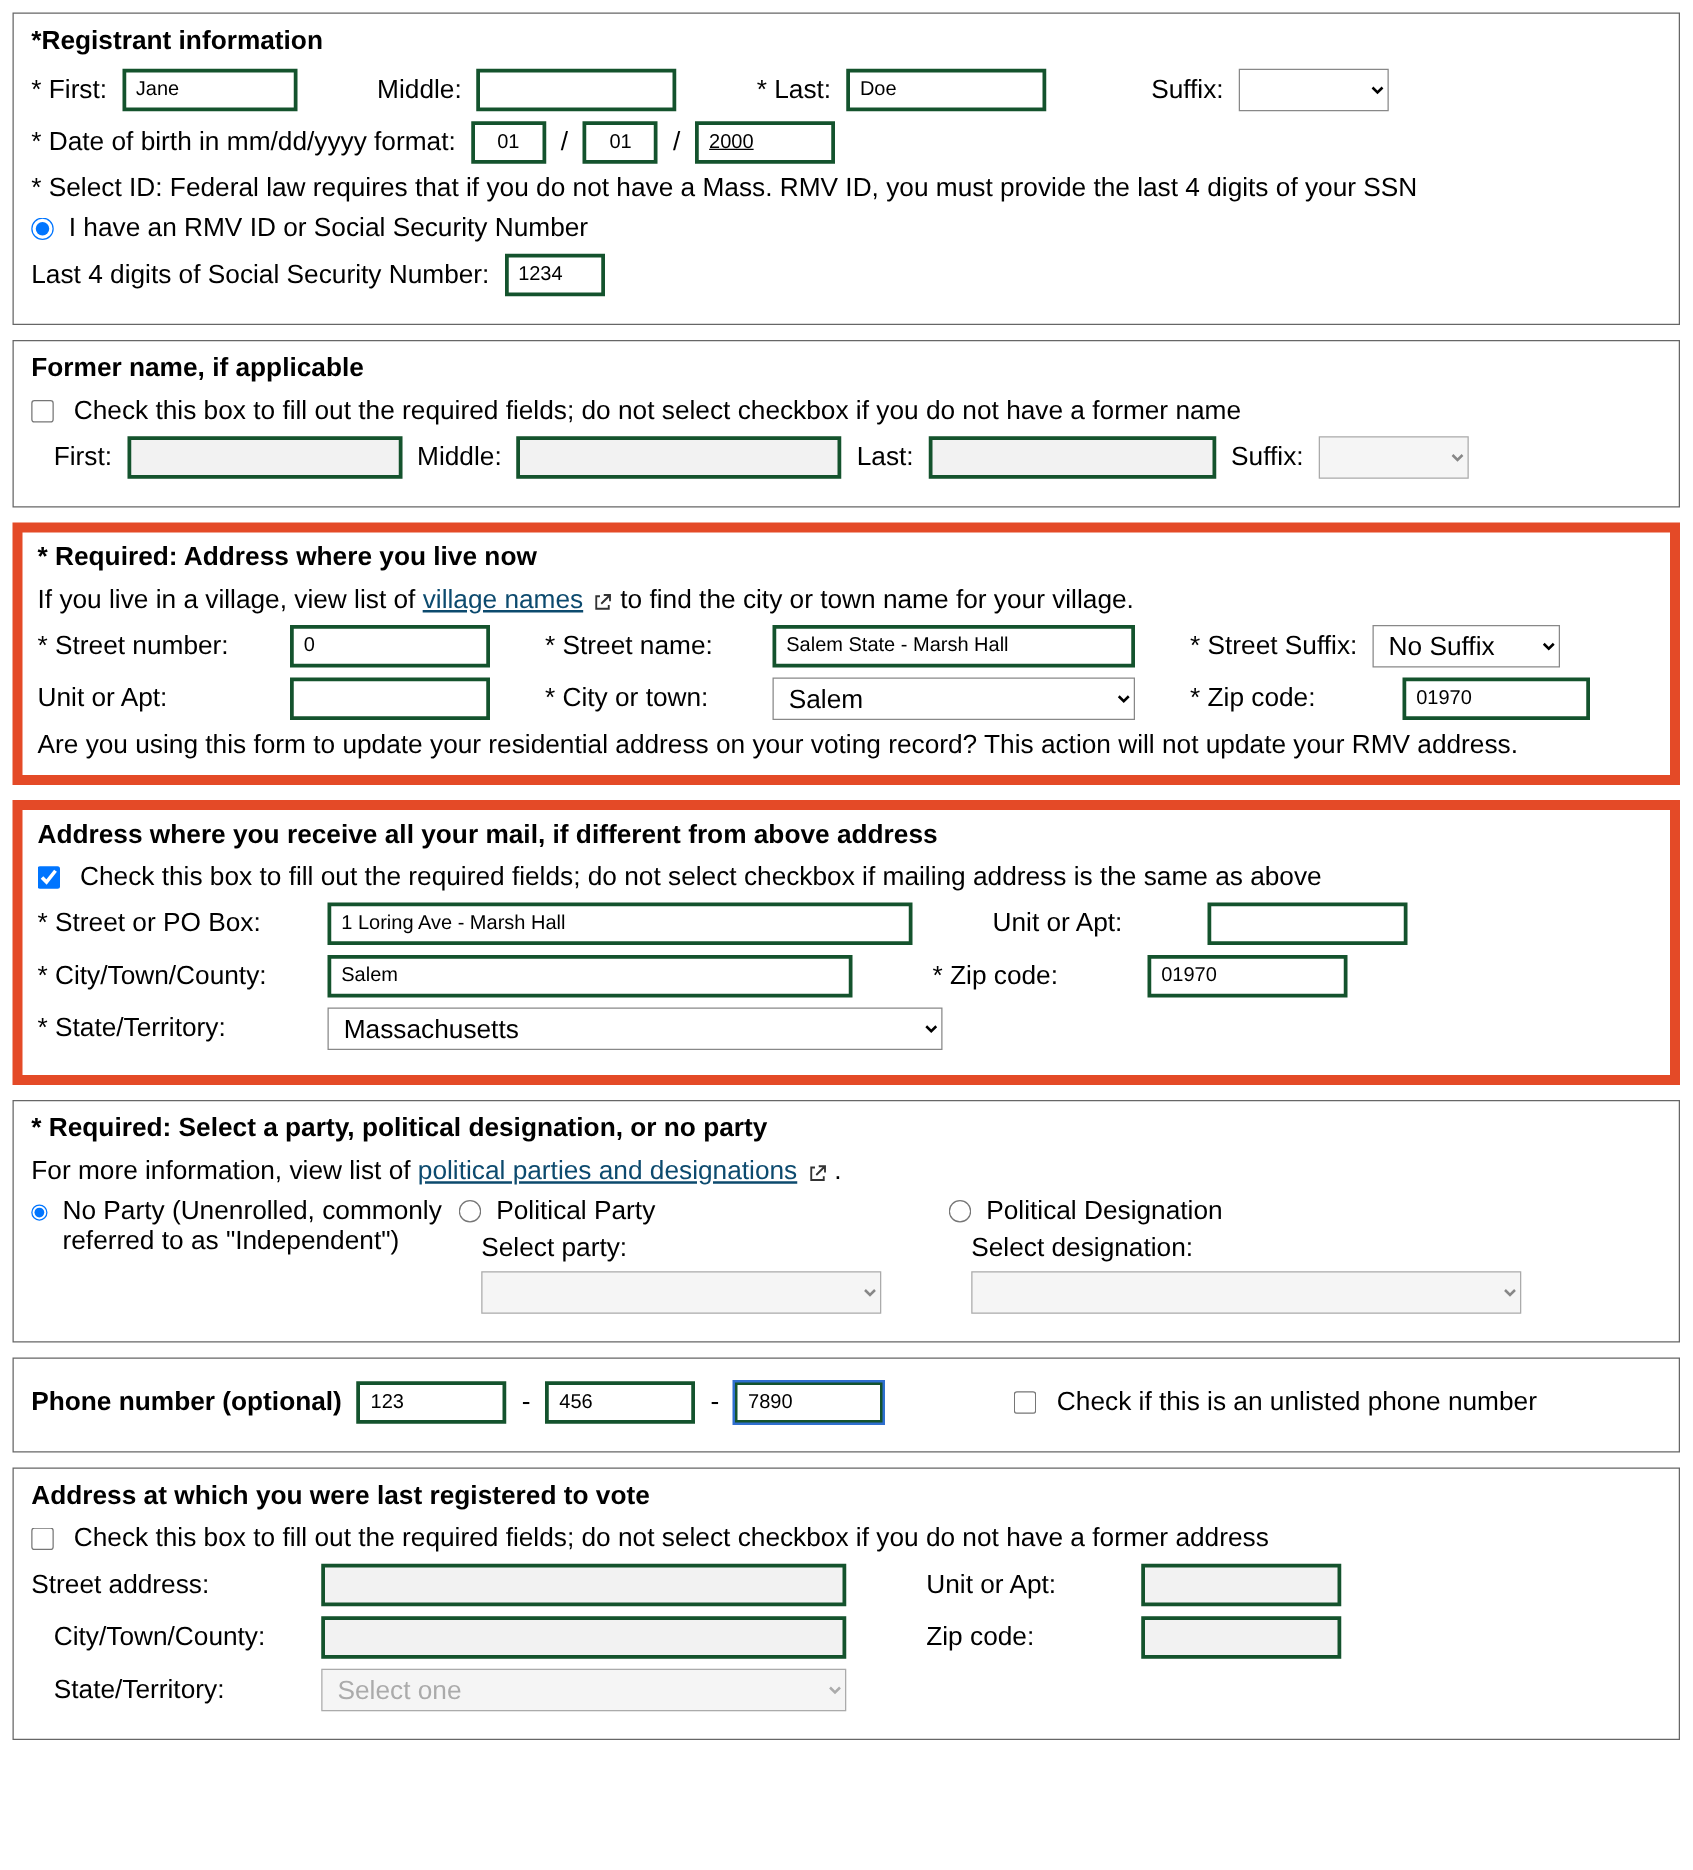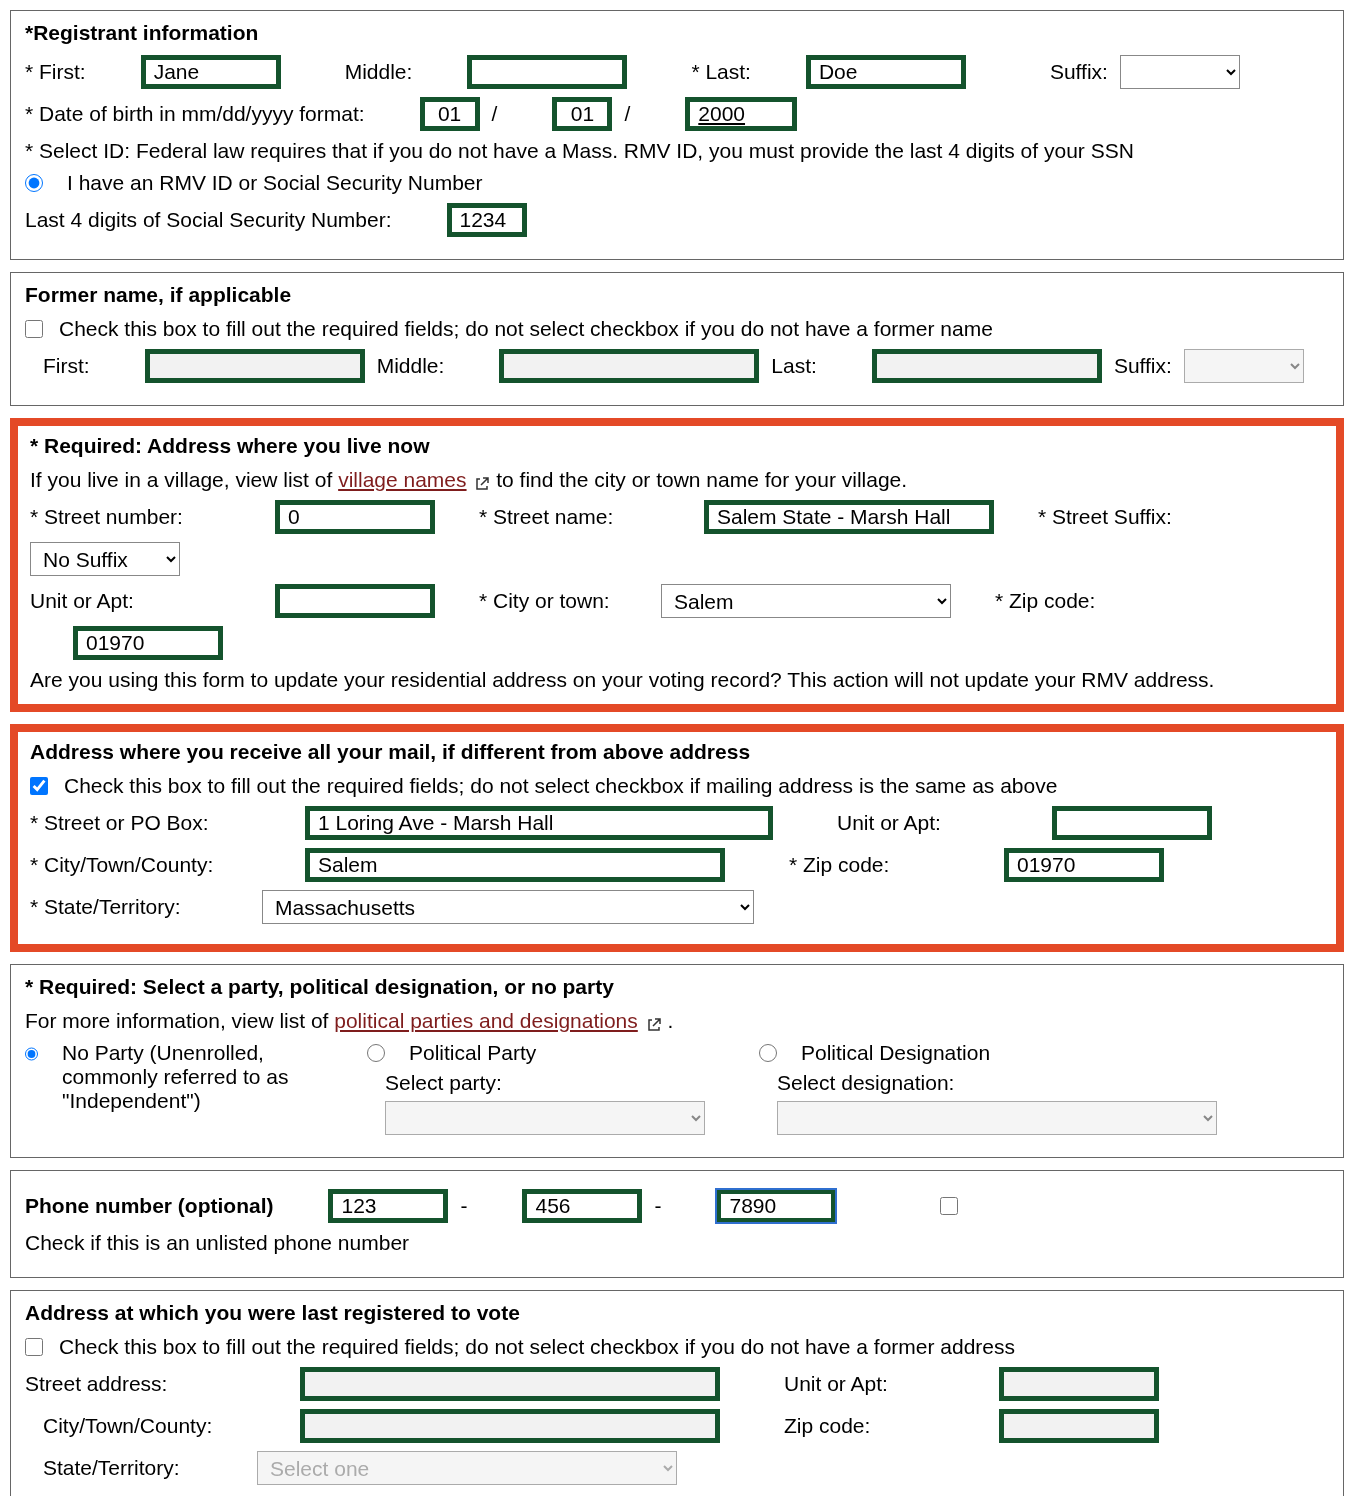--- a/index.html
+++ b/index.html
@@ -29,61 +29,60 @@
     display: flex;
     align-items: center;
     flex-wrap: wrap;
     gap: 8px 12px;
     margin: 8px 0;
   }
   label, span.lbl {
     white-space: nowrap;
   }
   input[type="text"] {
-    border: 5px solid #14532d;
+    border: 3px solid #14532d;
     padding: 4px 8px;
-    font-size: 21px;
+    font-size: 16px;
     height: 34px;
     background: #fff;
-    margin-left: 43px;
   }
   input[type="text"]:disabled, select:disabled {
     background: #f2f2f2;
     color: #555;
   }
   select {
     border: 1px solid #888;
     padding: 4px 8px;
     font-size: 21px;
     height: 34px;
     background: #fff;
   }
   input[type="radio"], input[type="checkbox"] {
     width: 18px;
     height: 18px;
     margin: 0 4px 0 0;
     vertical-align: middle;
   }
   a.link {
-    color: #7f1d1d;
+    color: #0c4a6e;
     text-decoration: underline;
   }
   .ext-icon {
     display: inline-block;
     width: 16px; height: 16px;
     vertical-align: middle;
     margin-left: 2px;
   }
   .ext-icon svg { width:16px; height:16px; }
   .indent { padding-left: 18px; }
   .focus-field {
     outline: 2px solid #2f6fcf;
     outline-offset: -1px;
   }
-  .gapcol { display:flex; align-items:center; gap:20px; }
+  .gapcol { display:flex; align-items:center; gap:8px; }
   .col { display:flex; flex-direction:column; align-items:flex-start; gap:6px; }
 </style>
 </head>
 <body>
 
 <div class="section">
   <div class="heading">*Registrant information</div>
 
   <div class="row">
     <span class="lbl">* First:</span>

